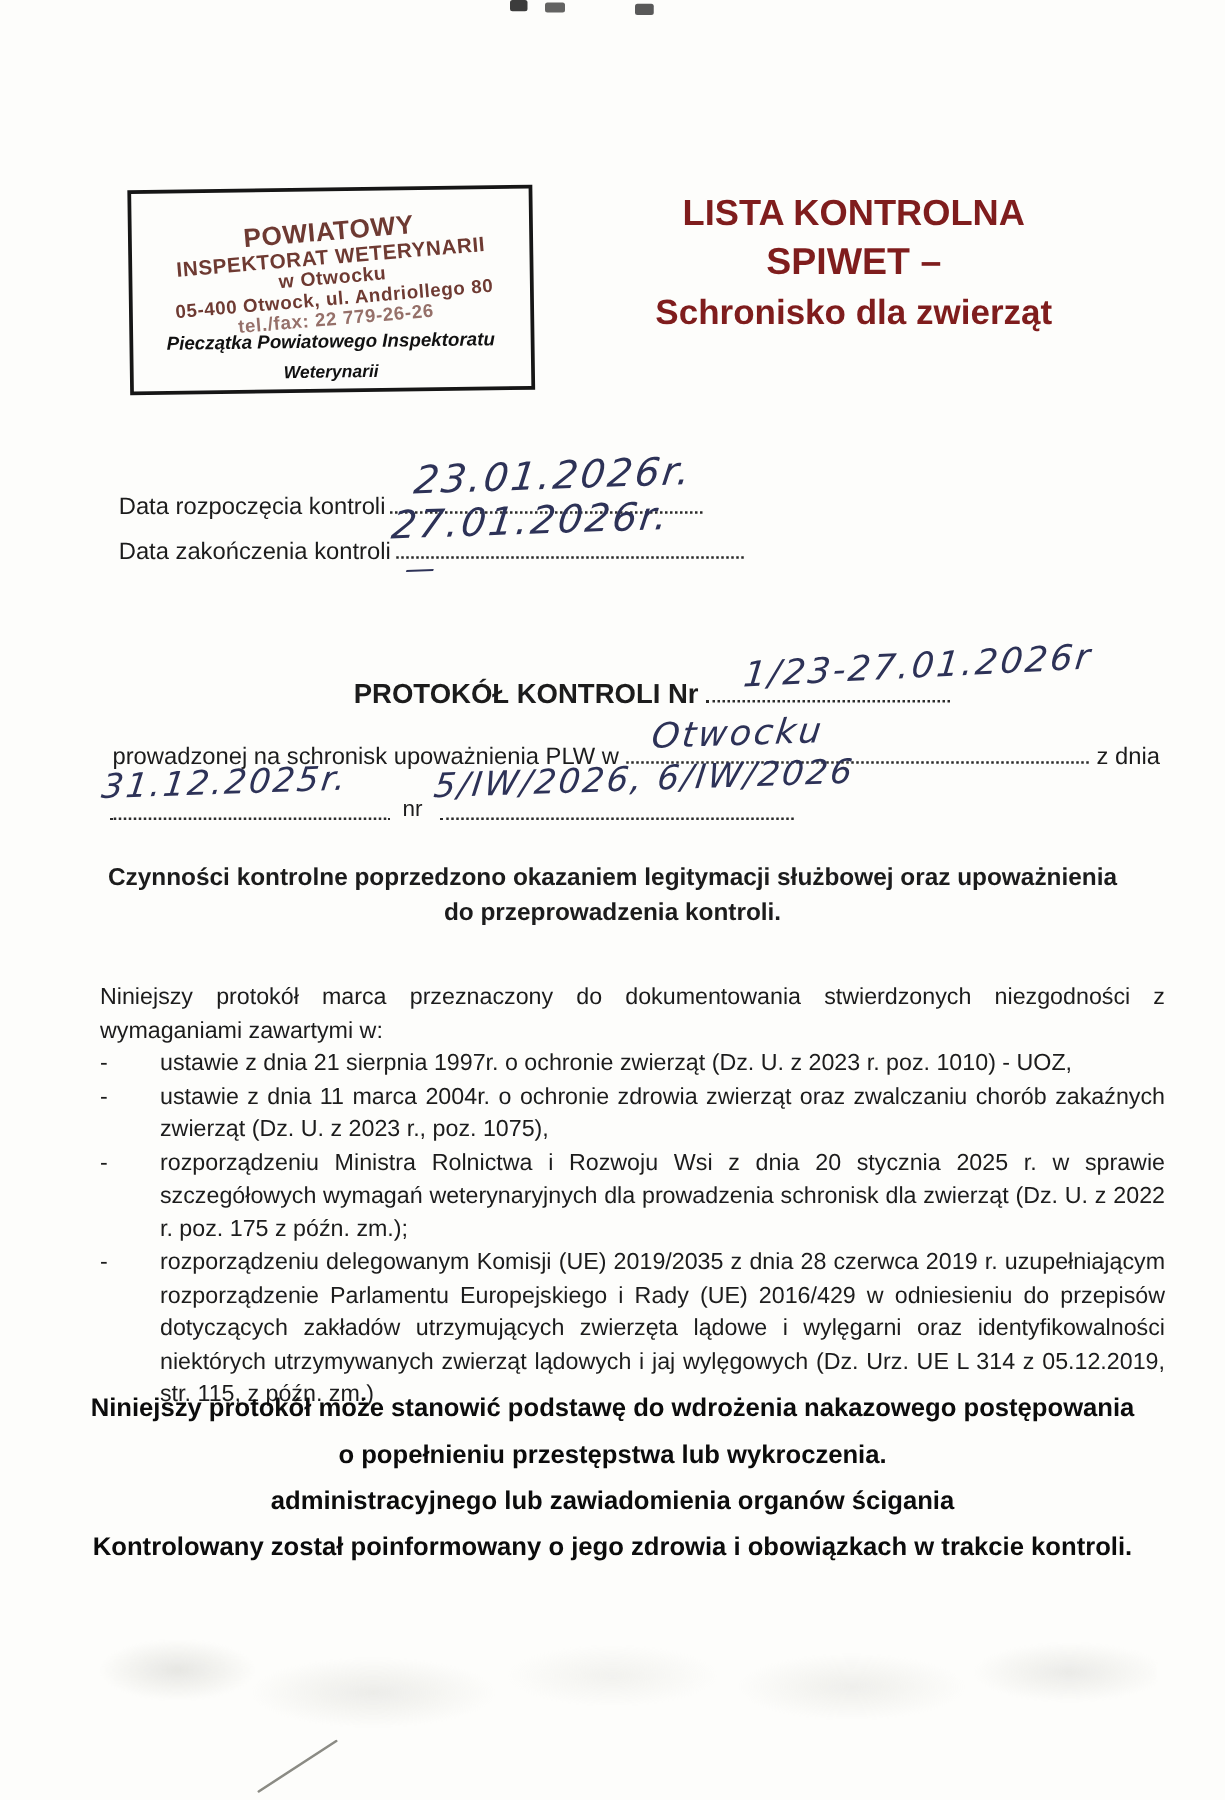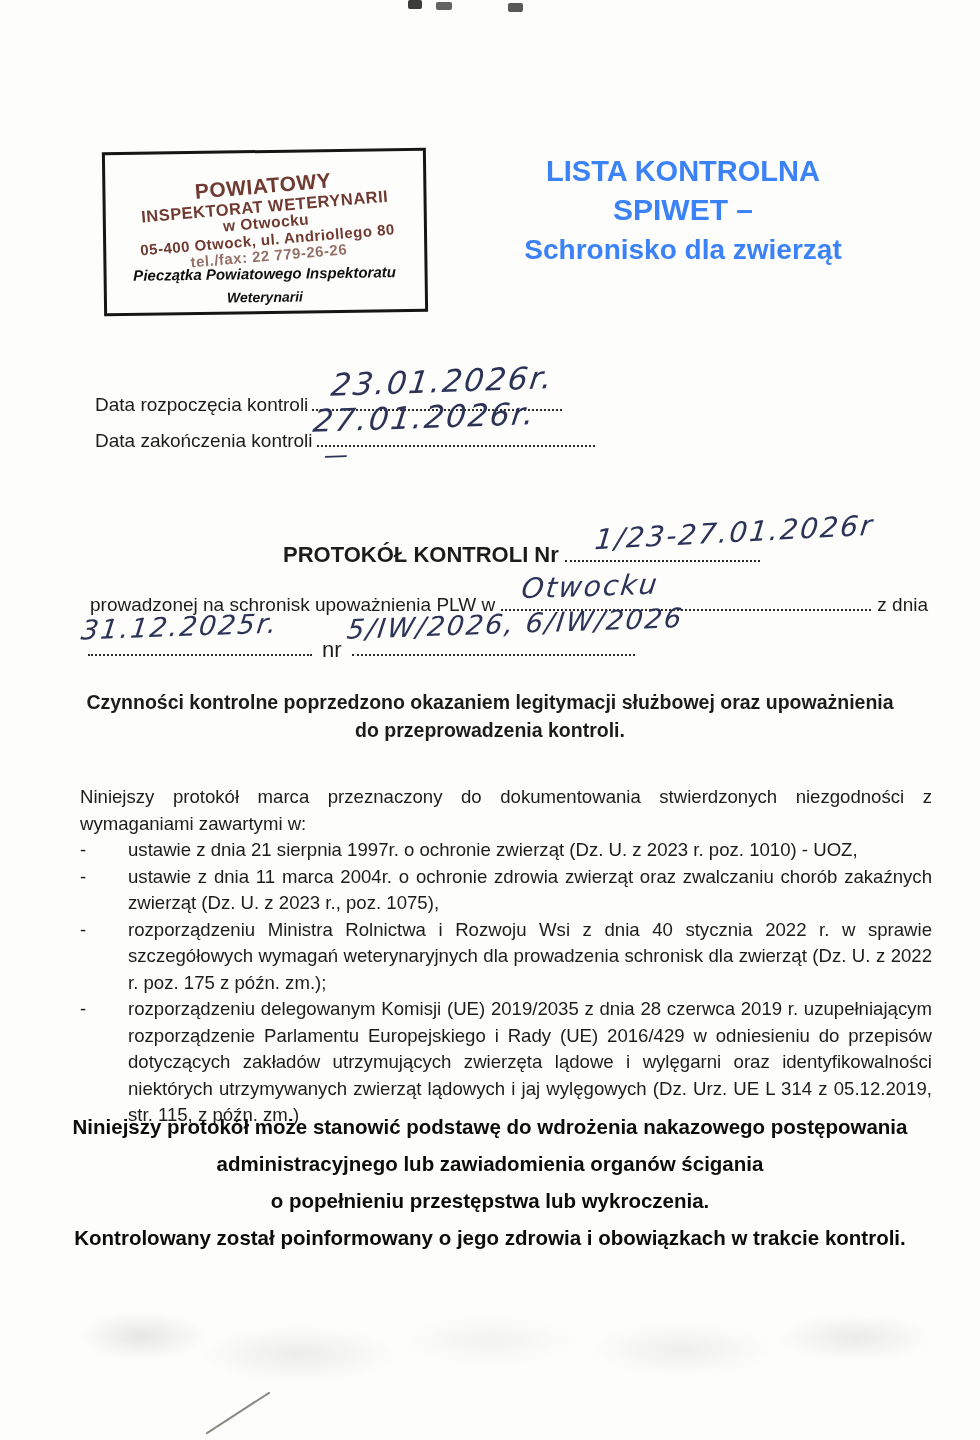--- a/index.html
+++ b/index.html
@@ -29,21 +29,21 @@
   .stamp-text .s4{font-size:15px; opacity:.72;}
   .stamp-cap{
     position:absolute; left:6px; width:304px; text-align:center;
     font-style:italic; font-weight:bold; color:#111;
   }
   #stamp-cap1{top:112px; font-size:15px;}
   #stamp-cap2{top:136px; font-size:14px;}
   
   #doc-title{
     position:absolute; left:448px; top:152px; width:470px;
-    text-align:center; font-weight:bold; color:#3b82f6;
+    text-align:center; font-weight:bold; color:#7f1d1d;
   }
   #doc-title .t1{font-size:29px; line-height:38px;}
   #doc-title .t2{font-size:30px; line-height:40px;}
   #doc-title .t3{font-size:28px; line-height:40px;}
   
   .dots{border-bottom:2.5px dotted #2b2b2b; display:inline-block; height:20px;}
   
   .daterow{position:absolute; left:95px; font-size:19px; white-space:nowrap;}
   #row-start{top:389px;}
   #row-end{top:425px;}
@@ -65,21 +65,21 @@
   
   #protocol-row{position:absolute; left:283px; top:540px; font-size:22px; font-weight:bold; white-space:nowrap;}
   #protocol-row .dots{width:195px; margin-left:6px;}
   
   #auth-line1{
     position:absolute; left:90px; top:589px; width:838px;
     display:flex; align-items:baseline; font-size:19px;
   }
   #auth-line1 .dots{flex:1; margin:0 6px;}
   #dots-auth-a{position:absolute; left:88px; top:634px; width:224px;}
-  #nr-label{position:absolute; left:322px; top:637px; font-size:22px;}
+  #nr-label{position:absolute; left:322px; top:637px; font-size:18px;}
   #dots-auth-b{position:absolute; left:352px; top:634px; width:283px;}
   
   #legitimacy{
     position:absolute; left:64px; top:688px; width:852px;
     text-align:center; font-weight:bold; font-size:19.5px; line-height:28px;
   }
   
   #purpose{
     position:absolute; left:80px; top:784px; width:852px;
     font-size:18.6px; line-height:26.5px;
@@ -182,31 +182,31 @@
     <div class="law-item">
       <span class="bullet">-</span>
       <span class="law-text">ustawie z dnia 21 sierpnia 1997r. o ochronie zwierząt (Dz. U. z 2023 r. poz. 1010) - UOZ,</span>
     </div>
     <div class="law-item">
       <span class="bullet">-</span>
       <span class="law-text">ustawie z dnia 11 marca 2004r. o ochronie zdrowia zwierząt oraz zwalczaniu chorób zakaźnych zwierząt (Dz. U. z 2023 r., poz. 1075),</span>
     </div>
     <div class="law-item">
       <span class="bullet">-</span>
-      <span class="law-text">rozporządzeniu Ministra Rolnictwa i Rozwoju Wsi z dnia 40 stycznia 2022 r. w sprawie szczegółowych wymagań weterynaryjnych dla prowadzenia schronisk dla zwierząt (Dz. U. z 2022 r. poz. 175 z późn. zm.);</span>
+      <span class="law-text">rozporządzeniu Ministra Rolnictwa i Rozwoju Wsi z dnia 20 stycznia 2025 r. w sprawie szczegółowych wymagań weterynaryjnych dla prowadzenia schronisk dla zwierząt (Dz. U. z 2022 r. poz. 175 z późn. zm.);</span>
     </div>
     <div class="law-item">
       <span class="bullet">-</span>
       <span class="law-text">rozporządzeniu delegowanym Komisji (UE) 2019/2035 z dnia 28 czerwca 2019 r. uzupełniającym rozporządzenie Parlamentu Europejskiego i Rady (UE) 2016/429 w odniesieniu do przepisów dotyczących zakładów utrzymujących zwierzęta lądowe i wylęgarni oraz identyfikowalności niektórych utrzymywanych zwierząt lądowych i jaj wylęgowych (Dz. Urz. UE L 314 z 05.12.2019, str. 115, z późn. zm.)</span>
     </div>
   </div>
 
   <div id="warning">
     <div>Niniejszy protokół może stanowić podstawę do wdrożenia nakazowego postępowania</div>
+    <div>o popełnieniu przestępstwa lub wykroczenia.</div>
     <div>administracyjnego lub zawiadomienia organów ścigania</div>
-    <div>o popełnieniu przestępstwa lub wykroczenia.</div>
     <div>Kontrolowany został poinformowany o jego zdrowia i obowiązkach w trakcie kontroli.</div>
   </div>
 
   <div id="ghost-band"></div>
   <div id="pen-stroke"></div>
 
 </div>
 
 </body></html>

